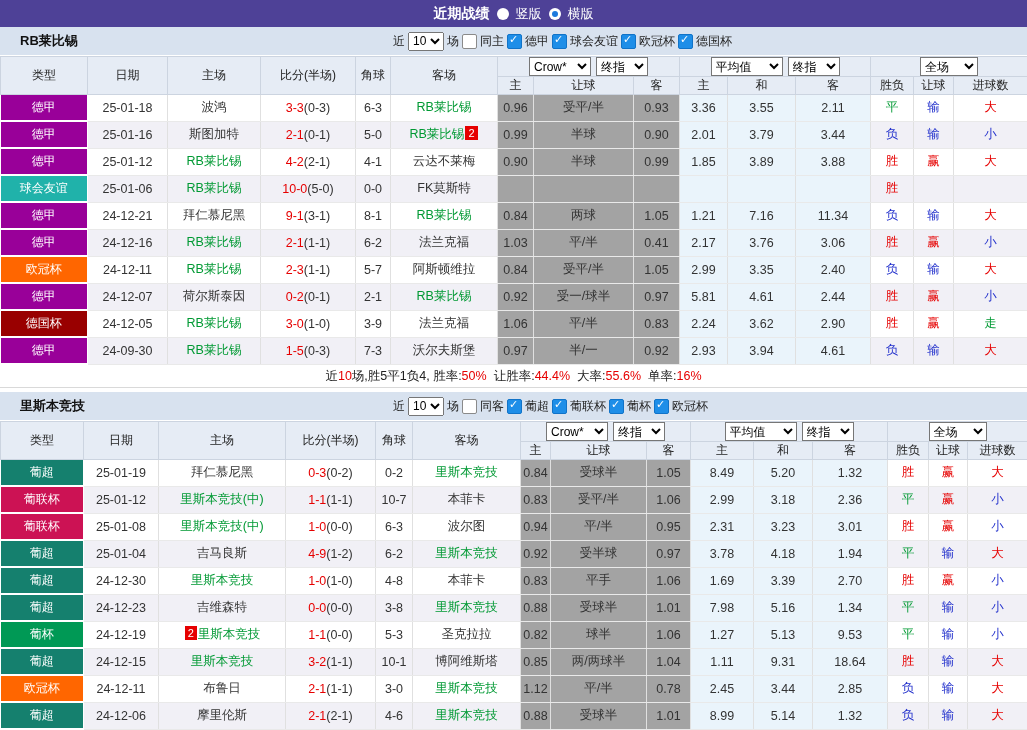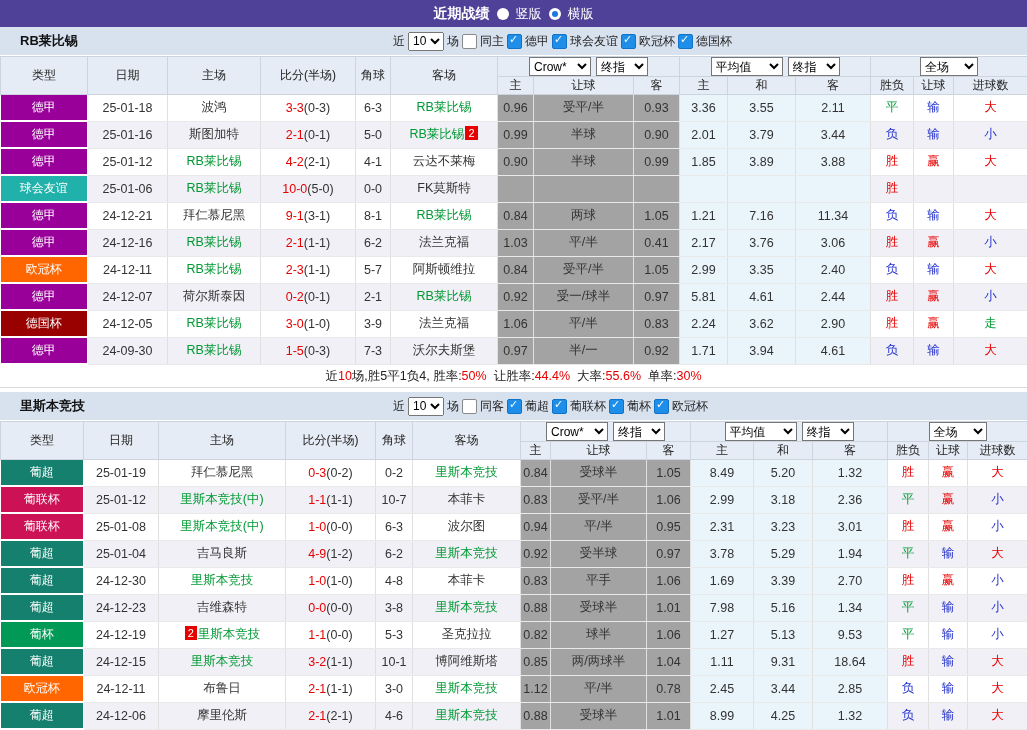--- a/index.html
+++ b/index.html
@@ -308,30 +308,30 @@
       <tr class="even">
         <td class="c-type" style="background: rgb(153, 0, 153);">德甲</td>
         <td class="c-date">24-09-30</td>
         <td class="c-home"><span class="team green">RB莱比锡</span></td>
         <td class="c-score"><span class="score">1-5</span><span class="half">(0-3)</span></td>
         <td class="c-corner">7-3</td>
         <td class="c-away"><span class="team">沃尔夫斯堡</span></td>
         <td class="tint-warm">0.97</td>
         <td class="tint-warm">半/一</td>
         <td class="tint-warm">0.92</td>
-        <td class="tint-cool">1.71</td>
+        <td class="tint-cool">2.93</td>
         <td class="tint-cool">3.94</td>
         <td class="tint-cool">4.61</td>
         <td class="c-res" style="color: rgb(34, 48, 204);">负</td>
         <td class="c-res" style="color: rgb(34, 48, 204);">输</td>
         <td class="c-res" style="color: rgb(230, 0, 0);">大</td>
       </tr>
     </tbody>
 </table>
-<div class="summary"><span>近</span><span class="red">10</span><span>场,胜5平1负4, 胜率:</span><span class="red">50%</span><span class="gap">让胜率:</span><span class="red">44.4%</span><span class="gap">大率:</span><span class="red">55.6%</span><span class="gap">单率:</span><span class="red">30%</span></div>
+<div class="summary"><span>近</span><span class="red">10</span><span>场,胜5平1负4, 胜率:</span><span class="red">50%</span><span class="gap">让胜率:</span><span class="red">44.4%</span><span class="gap">大率:</span><span class="red">55.6%</span><span class="gap">单率:</span><span class="red">16%</span></div>
 <div class="spacer"></div>
 
 <div class="section-bar">
   <span class="team-name">里斯本竞技</span>
   <div class="filters">
     <span>近</span>
     <select><option>10</option></select>
     <span>场</span>
     <span class="cb"></span>
     <span>同客</span>
@@ -458,21 +458,21 @@
         <td class="c-type" style="background: rgb(21, 128, 110);">葡超</td>
         <td class="c-date">25-01-04</td>
         <td class="c-home"><span class="team">吉马良斯</span></td>
         <td class="c-score"><span class="score">4-9</span><span class="half">(1-2)</span></td>
         <td class="c-corner">6-2</td>
         <td class="c-away"><span class="team green">里斯本竞技</span></td>
         <td class="tint-warm">0.92</td>
         <td class="tint-warm">受半球</td>
         <td class="tint-warm">0.97</td>
         <td class="tint-cool">3.78</td>
-        <td class="tint-cool">5.29</td>
+        <td class="tint-cool">4.18</td>
         <td class="tint-cool">1.94</td>
         <td class="c-res" style="color: rgb(0, 153, 51);">平</td>
         <td class="c-res" style="color: rgb(34, 48, 204);">输</td>
         <td class="c-res" style="color: rgb(230, 0, 0);">大</td>
       </tr>
       <tr class="odd">
         <td class="c-type" style="background: rgb(21, 128, 110);">葡超</td>
         <td class="c-date">24-12-30</td>
         <td class="c-home"><span class="team green">里斯本竞技</span></td>
         <td class="c-score"><span class="score">1-0</span><span class="half">(1-0)</span></td>
@@ -560,20 +560,20 @@
         <td class="c-type" style="background: rgb(21, 128, 110);">葡超</td>
         <td class="c-date">24-12-06</td>
         <td class="c-home"><span class="team">摩里伦斯</span></td>
         <td class="c-score"><span class="score">2-1</span><span class="half">(2-1)</span></td>
         <td class="c-corner">4-6</td>
         <td class="c-away"><span class="team green">里斯本竞技</span></td>
         <td class="tint-warm">0.88</td>
         <td class="tint-warm">受球半</td>
         <td class="tint-warm">1.01</td>
         <td class="tint-cool">8.99</td>
-        <td class="tint-cool">4.25</td>
+        <td class="tint-cool">5.14</td>
         <td class="tint-cool">1.32</td>
         <td class="c-res" style="color: rgb(34, 48, 204);">负</td>
         <td class="c-res" style="color: rgb(34, 48, 204);">输</td>
         <td class="c-res" style="color: rgb(230, 0, 0);">大</td>
       </tr>
     </tbody>
 </table>
 
 </body></html>

